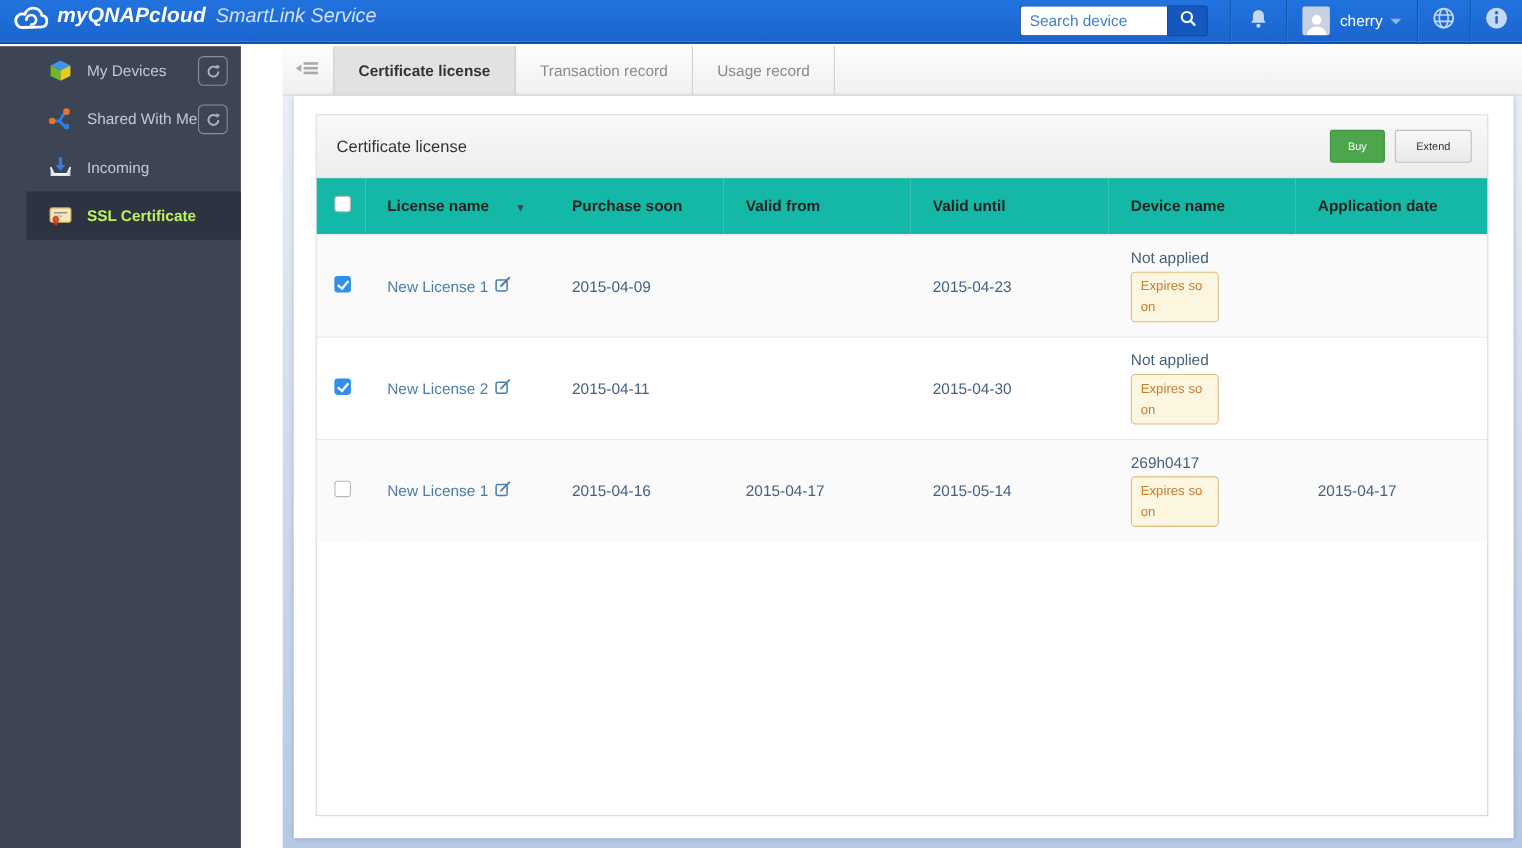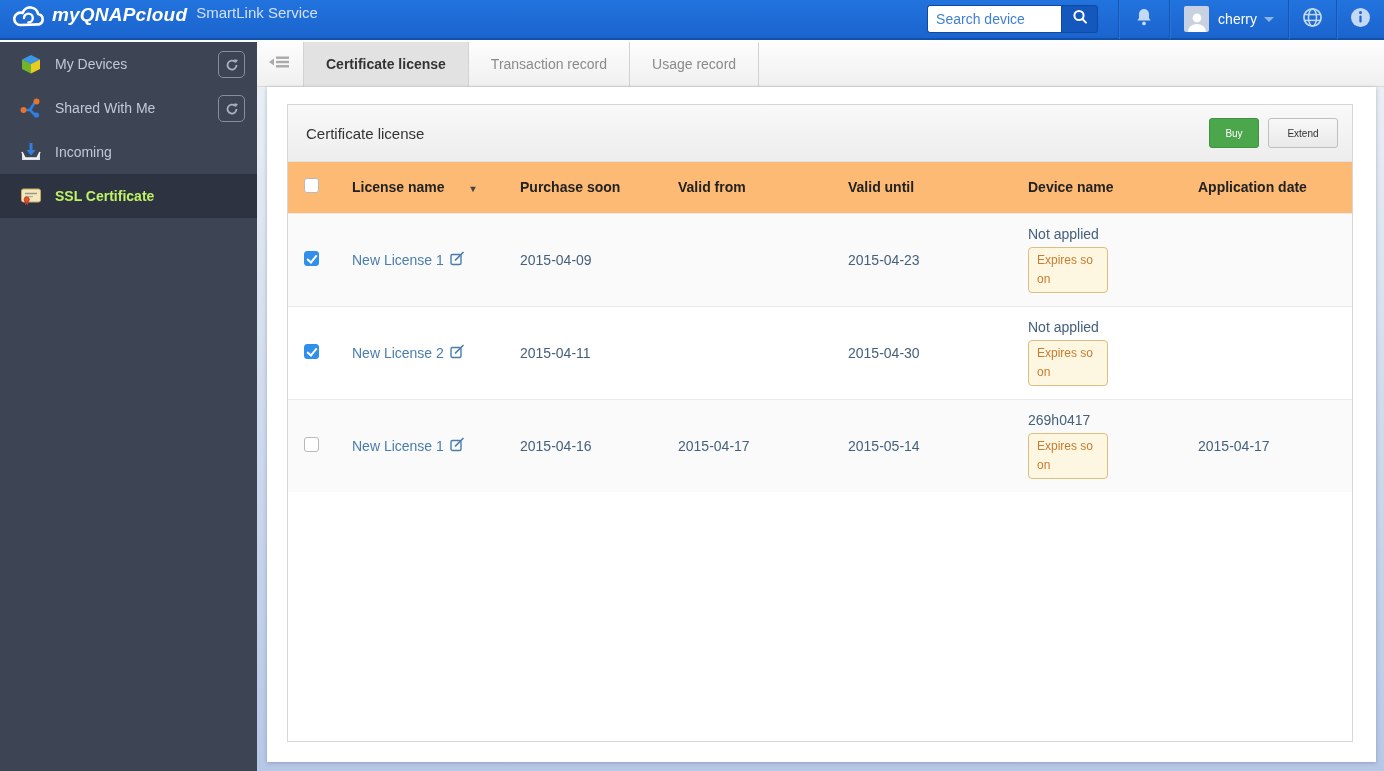--- a/index.html
+++ b/index.html
@@ -6,42 +6,42 @@
   html,body { width:1384px; height:771px; overflow:hidden;
     font-family:"Liberation Sans", sans-serif; }
 
   
   .topbar { position:absolute; left:0; top:0; width:1384px; height:40px;
     background:linear-gradient(180deg,#2273de 0%,#1b64cd 100%);
     border-bottom:2px solid #0f51ad; display:flex; align-items:center; z-index:30; }
   .logo-wrap { display:flex; align-items:flex-start; margin-left:12px; }
   .logo-cloud { margin-right:8px; }
   .logo-title { color:#fff; font-size:19px; font-weight:bold; font-style:italic; letter-spacing:.2px; }
-  .logo-sub { color:#cfe0f8; font-size:15px; margin-left:9px; }
+  .logo-sub { color:#cfe0f8; font-size:18px; font-style:italic; margin-left:9px; }
   .topbar-right { margin-left:auto; display:flex; align-items:center; height:100%; }
   .search-group { display:flex; height:28px; margin-right:20px; }
   .search-input { width:134px; height:28px; border:1px solid #0f4aa0; border-right:none;
     border-radius:3px 0 0 3px; padding:0 8px; font-size:14px; color:#2a6fc8; outline:none; }
   .search-input::placeholder { color:#3f7fd2; opacity:1; }
   .search-btn { width:37px; height:28px; background:#1457bd; border:1px solid #0f4aa0;
     border-radius:0 3px 3px 0; display:flex; align-items:center; justify-content:center; cursor:pointer; }
   .hdr-sep { width:1px; height:40px; background:#1557b4; box-shadow:1px 0 0 #2a74d8; }
   .hdr-item { height:40px; display:flex; align-items:center; justify-content:center; cursor:pointer; }
   .bell-zone { width:50px; }
   .user-zone { padding:0 14px;text-align:right; }
   .avatar { width:25px; height:26px; background:#c7d1e1; border-radius:2px; overflow:hidden;
     display:flex; align-items:flex-end; justify-content:center; }
   .user-name { color:#fff; font-size:14px; margin:0 7px 0 9px; }
   .caret-down { width:0; height:0; border-left:5px solid transparent; border-right:5px solid transparent;
     border-top:5px solid #8fb5ea; }
   .globe-zone { width:47px; }
   .info-zone { width:47px; }
 
   
-  .sidebar { position:absolute; left:0; top:42px; width:257px; height:729px; background:#3d4454; z-index:20; }
+  .sidebar { position:absolute; left:0; top:42px; width:219px; height:729px; background:#3d4454; z-index:20;padding-left:24px; }
   .side-item { position:relative; height:44px; display:flex; align-items:center;
     padding-left:20px; color:#c2c9d6; font-size:14px; cursor:pointer; }
   .side-item .lbl { margin-left:13px; }
   .side-item.active { background:#2d3340; color:#bef264; font-weight:bold; }
   .side-icon { width:22px; height:22px; flex:0 0 22px; display:flex; align-items:center; justify-content:center; }
   .refresh-btn { position:absolute; right:12px; top:9px; width:27px; height:27px;
     border:1px solid #868f9e; border-radius:5px; background:transparent;
     display:flex; align-items:center; justify-content:center; cursor:pointer; }
 
   
@@ -69,21 +69,21 @@
   .btn { height:30px; border-radius:3px; font-size:10px; display:flex; align-items:center;
     justify-content:center; cursor:pointer; }
   .btn-buy { width:50px; background:#4ca64c; border:1px solid #3f923f; color:#fff; }
   .btn-extend { width:70px; margin-left:9px; background:linear-gradient(180deg,#f8f8f8,#e9e9e9);
     border:1px solid #bfbfbf; color:#333; }
 
   table.lic { width:100%; border-collapse:collapse; table-layout:fixed; }
   col.c-cb { width:44px; } col.c-name { width:168px; } col.c-pur { width:158px; }
   col.c-from { width:170px; } col.c-until { width:180px; } col.c-dev { width:170px; }
   th { height:51px; text-align:left; font-size:14px; color:#222; font-weight:bold;
-    padding-left:20px; background:#fdba74; }
+    padding-left:20px; background:#14b8a6; }
   th.cb-col, td.cb-col { padding-left:16px; width:44px; }
   td { height:93px; font-size:14px; color:#45607c; padding-left:20px; vertical-align:middle; }
   tr.data-row { border-top:1px solid #e9e9e9; }
   tr.data-row:nth-child(odd) { background:#fafafa; }
   tr.data-row:nth-child(even) { background:#ffffff; }
   .sort-caret { font-size:10px; color:#444; margin-left:26px; }
   .lic-link { color:#4a7dad; cursor:pointer; display:inline-flex; align-items:center; }
   .edit-ic { margin-left:6px; cursor:pointer; display:inline-block; }
   .cb { width:15px; height:15px; border:1px solid #b9b9b9; border-radius:3px; background:#fff;
     display:inline-block; cursor:pointer; position:relative; }

